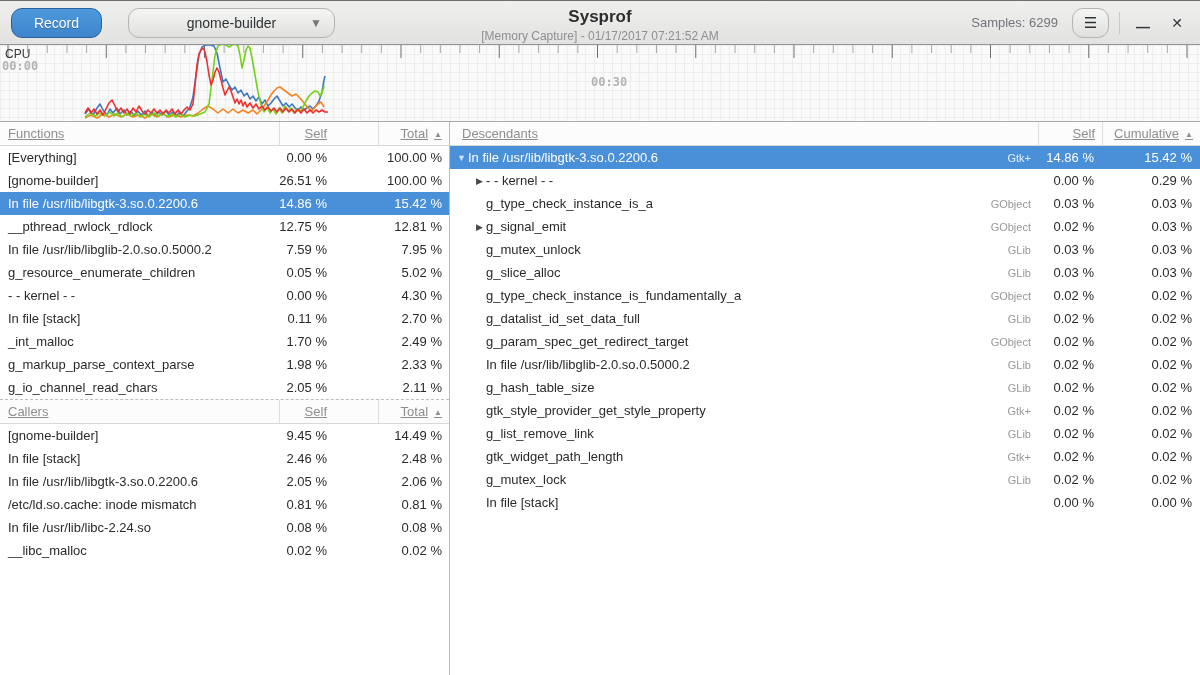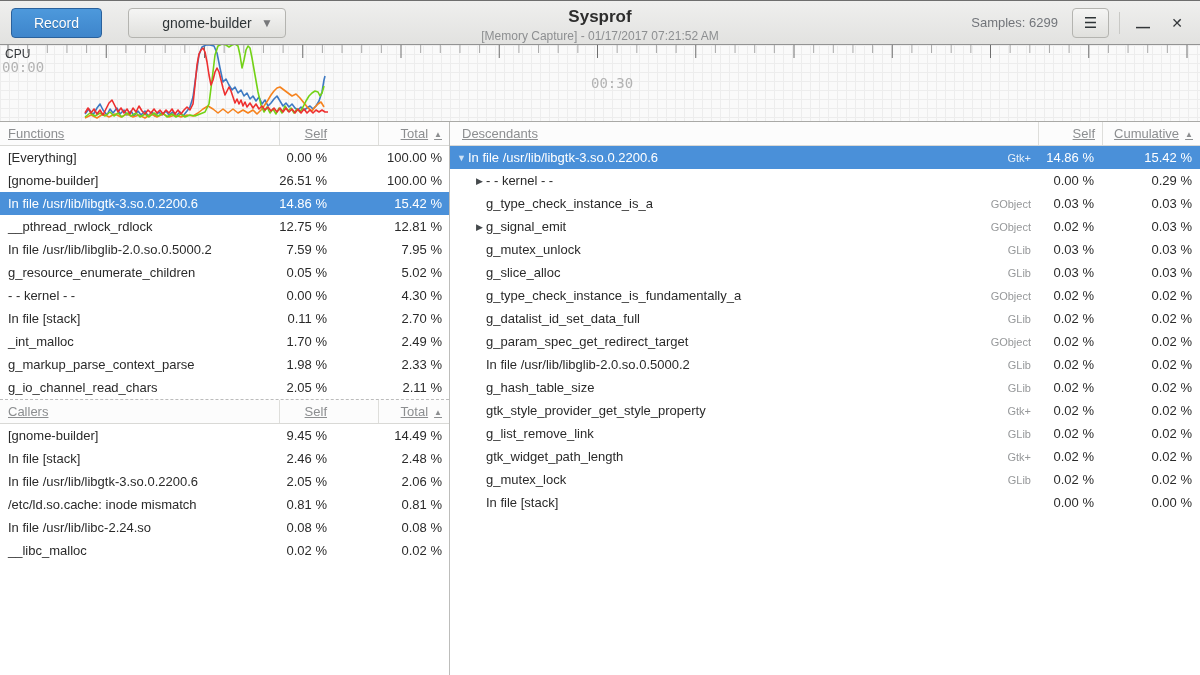--- a/index.html
+++ b/index.html
@@ -9,30 +9,30 @@
 
   
   .titlebar {
     height:45px; display:flex; align-items:center; position:relative;
     background:linear-gradient(#efefee,#e2e2e0);
     border-top:1px solid #6e6e6e;
     border-bottom:1px solid #939393;
     padding:0 6px;
   }
   .btn {
-    height:30px; border-radius:4px; font-size:14px;
+    height:30px; border-radius:11px; font-size:14px;
     display:flex; align-items:center; justify-content:center;
   }
   .record-btn {
     width:91px; margin-left:5px; color:#fff;
     background:linear-gradient(#4d99dc,#3e85cb);
     border:1px solid #2a619c; text-shadow:0 1px rgba(0,0,0,.25);
   }
   .target-btn {
-    width:158px; margin-left:26px; color:#2e3436; position:relative;
+    width:207px; margin-left:26px; color:#2e3436; position:relative;
     background:linear-gradient(#f5f5f4,#e0e0dd);
     border:1px solid #b4b4b0;
   }
   .target-btn .arrow { position:absolute; right:12px; top:7px; color:#77787a; font-size:12px; }
   .title-block { position:absolute; left:0; right:0; top:6px; text-align:center; pointer-events:none; }
   .title-block .t { font-size:17px; font-weight:bold; color:#2d2d2d; }
   .title-block .st { font-size:12px; color:#8d8f91; margin-top:2px; }
   .tb-right { margin-left:auto; display:flex; align-items:center; }
   .samples { font-size:13px; color:#72757a; margin-right:14px; }
   .menu-btn {
@@ -46,21 +46,21 @@
   
   .timeline {
     height:77px; position:relative; border-bottom:1px solid #a9a9a6;
     background-color:#fafafa;
     background-image:linear-gradient(#ededed 1px, transparent 1px),
                      linear-gradient(90deg,#ededed 1px, transparent 1px);
     background-size:9px 9px;
   }
   .timeline svg { position:absolute; left:0; top:0; }
   .cpu-label { position:absolute; left:5px; top:2px; font-size:12px; color:#35383b; z-index:3; }
-  .time-label { position:absolute; font-family:"DejaVu Sans Mono", monospace; font-size:14px; color:#b3b3b3; z-index:3; }
+  .time-label { position:absolute; font-family:"DejaVu Sans Mono", monospace; font-size:12px; color:#b3b3b3; z-index:3;font-weight:bold; }
   .time-start { left:2px; top:14px; }
   .time-mid { left:591px; top:30px; }
 
   
   .content { display:flex; height:553px; }
   .pane-left { width:450px; border-right:1px solid #bdbdbb; }
   .pane-right { width:750px; }
 
   .thead { display:flex; height:24px; background:#fcfcfc; border-bottom:1px solid #d9d9d6; font-size:13px; color:#8c8e90;text-decoration:underline; }
   .thead .hname { flex:1; padding:4px 0 0 8px; }

